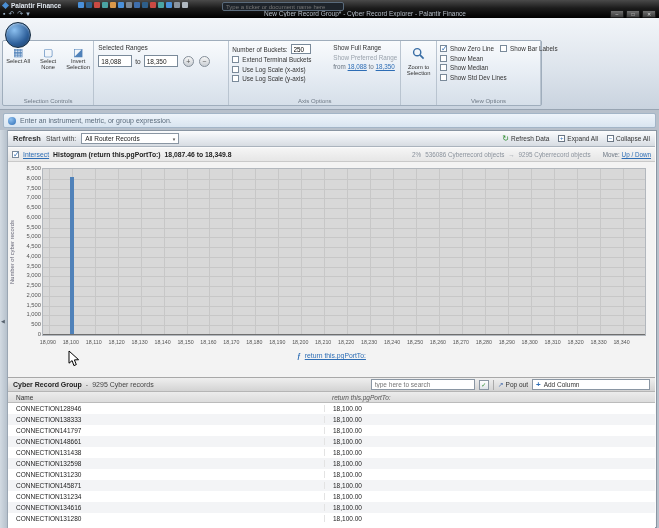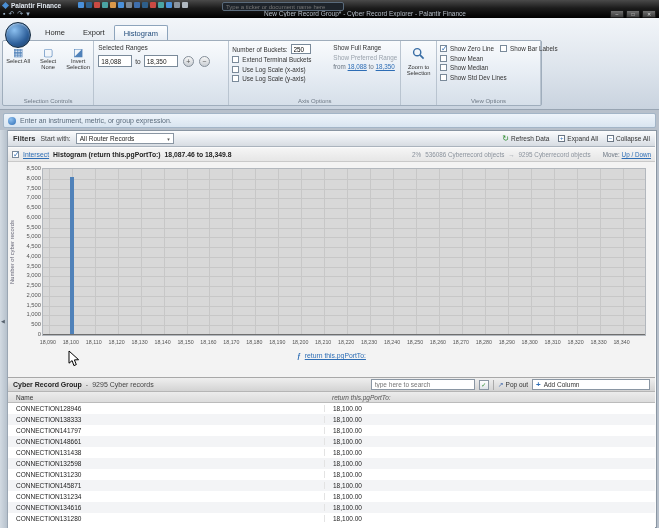--- a/index.html
+++ b/index.html
@@ -183,25 +183,20 @@
   <div class="tb-title">New Cyber Record Group* - Cyber Record Explorer - Palantir Finance</div>
   <div class="tb-controls">
       <span class="wbtn">–</span>
       <span class="wbtn">□</span>
       <span class="wbtn">✕</span>
     </div>
 </div>
 
 <div id="ribbon">
   <div id="orb"></div>
-  <div id="tabs">
-      <div class="tab">Home</div>
-      <div class="tab">Export</div>
-      <div class="tab active">Histogram</div>
-    </div>
   <div id="ribbon-body">
 
     <div class="rgroup g1">
       <div class="btnrow">
           <div class="rbtn">
             <div class="ricon">▦</div>
             <div class="rlbl">Select All</div>
           </div>
           <div class="rbtn">
             <div class="ricon">▢</div>
@@ -307,21 +302,21 @@
   <span>Enter an instrument, metric, or group expression.</span>
 </div>
 
 <div id="leftstrip">
   <span class="arrow">◀</span>
 </div>
 
 <div id="main">
 
   <div id="filters">
-    <span class="ftitle">Filters</span>
+    <span class="ftitle">Refresh</span>
     <span class="swlbl">Start with:</span>
     <span class="dd">
       <span>All Router Records</span>
       <span class="car">▾</span>
     </span>
     <span class="fright">
       <span class="fbtn">
         <span class="refico">↻</span>
         <span>Refresh Data</span>
       </span>

